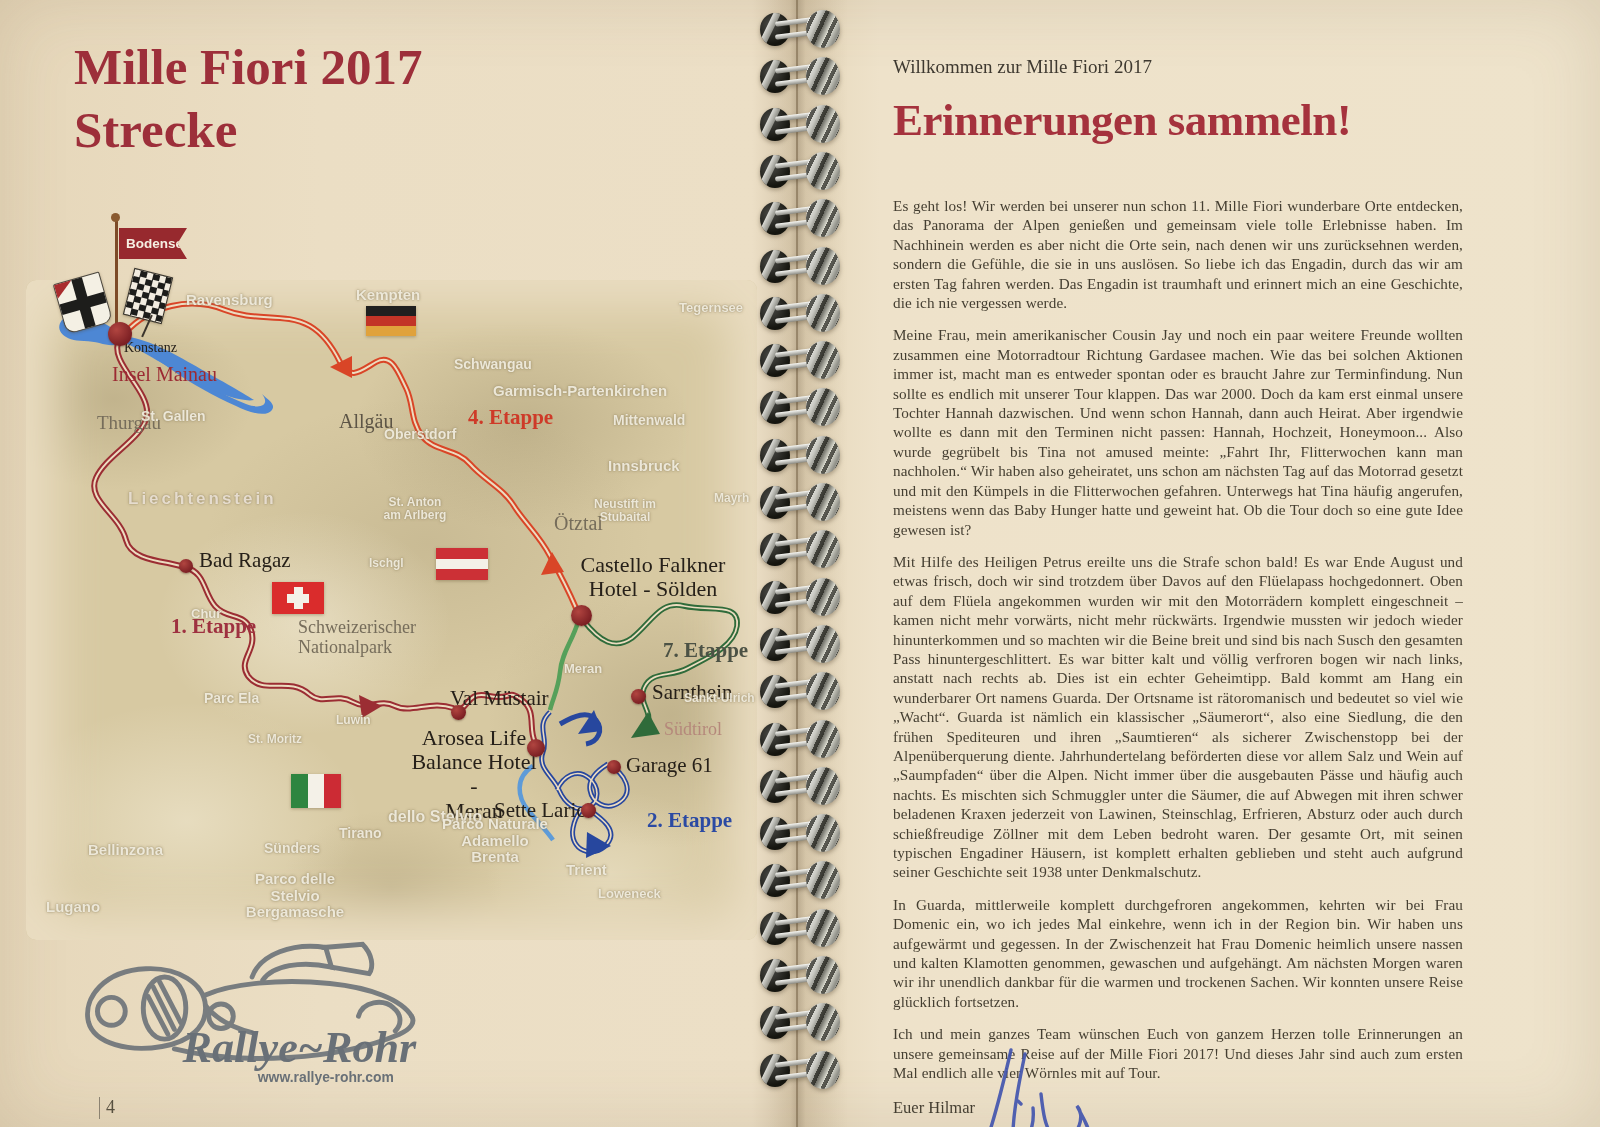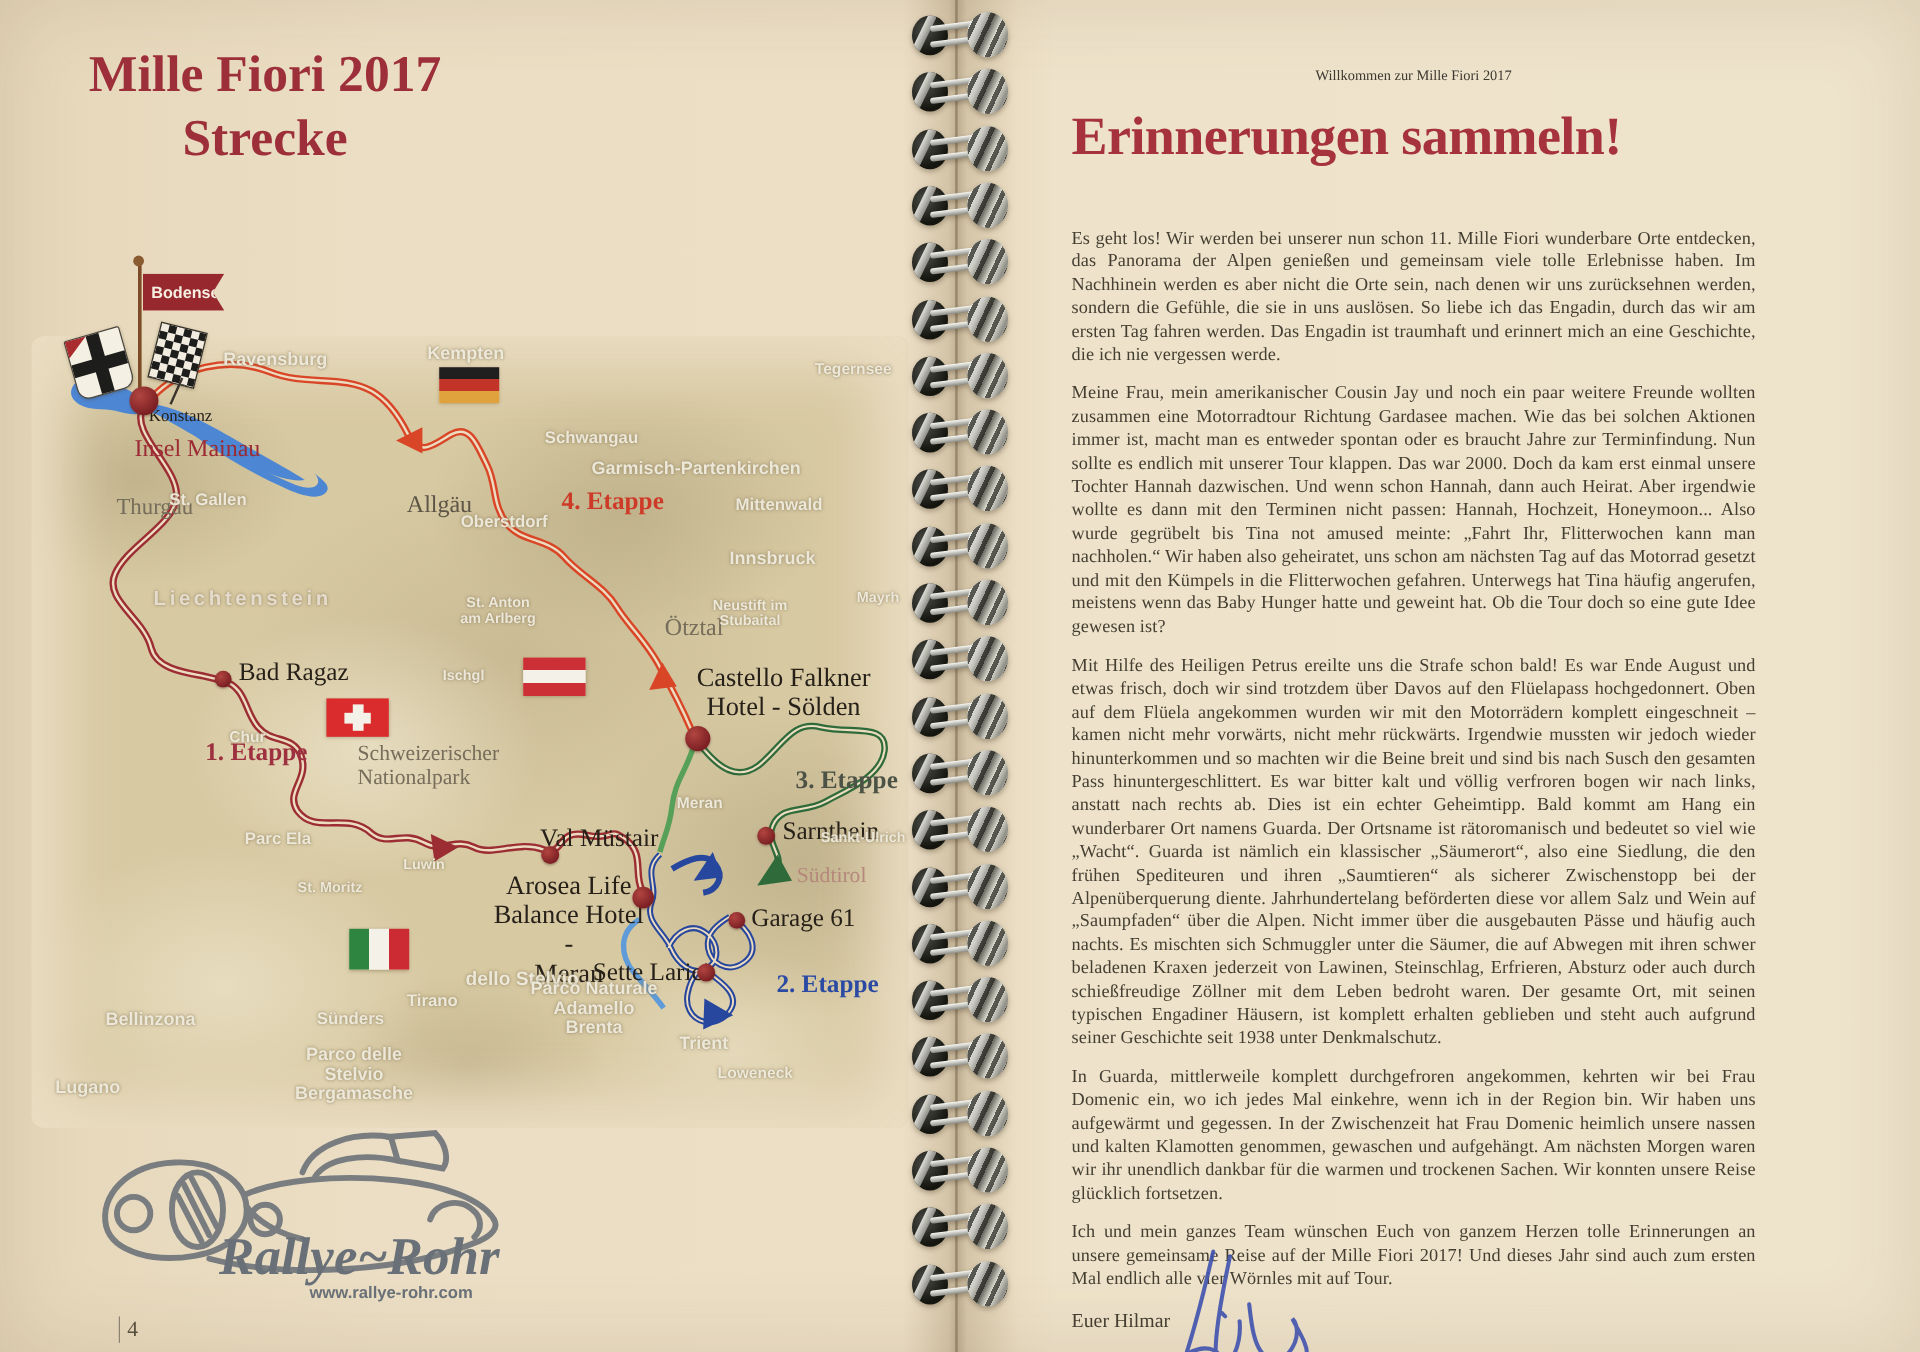--- a/index.html
+++ b/index.html
@@ -6,22 +6,22 @@
   body{width:1600px;height:1127px;overflow:hidden;background:#e9dcc2;
        font-family:"Liberation Serif","DejaVu Serif",serif;}
   .book{position:relative;width:1600px;height:1127px;
         background:linear-gradient(90deg,#e6d7ba 0%,#ebdec4 20%,#ecdfc6 48%,#e6d8bc 50%,#eee2ca 55%,#eee3cb 100%);
         box-shadow:inset 0 0 70px rgba(120,95,60,.16);}
   .page{position:absolute;top:0;height:1127px;}
   .page-left{left:0;width:795px;}
   .page-right{left:795px;width:805px;}
 
   
-  .title{position:absolute;left:74px;top:36px;color:#9d2f3a;font-size:43px;line-height:1.24;
-         font-weight:bold;letter-spacing:0;text-align:center;}
+  .title{position:absolute;left:74px;top:36px;color:#9d2f3a;font-size:51px;line-height:1.24;
+         font-weight:bold;letter-spacing:0;}
   .map-bg{position:absolute;left:26px;top:280px;width:731px;height:660px;border-radius:10px;
           background-color:#d7c9a2;
           background-image:
             radial-gradient(ellipse 200px 130px at 12% 18%,rgba(118,103,66,.22),transparent 70%),
             radial-gradient(ellipse 240px 150px at 68% 22%,rgba(122,108,70,.24),transparent 70%),
             radial-gradient(ellipse 210px 160px at 38% 52%,rgba(246,239,219,.55),transparent 70%),
             radial-gradient(ellipse 260px 190px at 88% 66%,rgba(116,102,66,.22),transparent 70%),
             radial-gradient(ellipse 250px 170px at 22% 82%,rgba(246,239,219,.5),transparent 70%),
             radial-gradient(ellipse 320px 210px at 55% 40%,rgba(128,113,76,.16),transparent 70%),
             radial-gradient(ellipse 180px 120px at 80% 90%,rgba(246,239,219,.4),transparent 70%),
@@ -91,21 +91,21 @@
   .ring .hr{position:absolute;right:0;top:0;width:34px;height:38px;border-radius:50%;overflow:hidden;
          background:linear-gradient(115deg,#fafaf6 8%,#c9c9c2 30%,#6e6e66 48%,#ecece0 64%,#8f8f87 82%,#d5d5cd);}
   .ring .hr::after{content:"";position:absolute;inset:0;border-radius:50%;
          background:repeating-linear-gradient(115deg,transparent 0 7px,rgba(28,28,22,.7) 7px 11px);}
   .ring .w{position:absolute;height:5px;border-radius:3px;background:linear-gradient(#f8f8f4,#8b8b84);}
   .ring .w1{left:15px;right:19px;top:9px;transform:rotate(-7deg);}
   .ring .w2{left:15px;right:19px;top:22px;transform:rotate(-7deg);}
 
   
   .letter{position:absolute;left:98px;top:56px;width:570px;color:#423c30;}
-  .rp-header{text-align:center;font-size:12px;color:#3e3930;}
+  .rp-header{text-align:left;font-size:19px;color:#3e3930;}
   .rp-heading{margin:16px 0 0 0;color:#a5323d;font-size:45px;font-weight:bold;letter-spacing:-.5px;}
   .body-copy{margin-top:50px;}
   .body-copy p{margin:0 0 13px 0;font-size:15.2px;line-height:19.4px;text-align:justify;
                letter-spacing:.1px;color:#443e31;}
   .closing{position:relative;margin-top:16px;font-size:16.5px;color:#443e31;}
   .signature{position:absolute;left:66px;top:-52px;}
 </style>
 </head>
 <body>
 
@@ -185,21 +185,21 @@
         <div class="mlbl place center" style="left: 578px; top: 553px; font-size: 22px; width: 150px;">Castello Falkner
 Hotel - Sölden</div>
         <div class="mlbl place center" style="left: 405px; top: 726px; font-size: 22px; width: 138px;">Arosea Life
 Balance Hotel -
 Meran</div>
         <div class="mlbl place" style="left: 652px; top: 681px; font-size: 21px;">Sarnthein</div>
         <div class="mlbl place" style="left: 626px; top: 754px; font-size: 21px;">Garage 61</div>
         <div class="mlbl place" style="left: 494px; top: 799px; font-size: 21px;">Sette Larici</div>
         <div class="mlbl stage" style="left: 171px; top: 615px; font-size: 21px; color: rgb(158, 49, 64);">1. Etappe</div>
         <div class="mlbl stage" style="left: 647px; top: 809px; font-size: 21px; color: rgb(43, 74, 163);">2. Etappe</div>
-        <div class="mlbl stage" style="left: 663px; top: 639px; font-size: 21px; color: rgb(76, 82, 69);">3. Etappe</div>
+        <div class="mlbl stage" style="left: 663px; top: 639px; font-size: 21px; color: rgb(76, 82, 69);">7. Etappe</div>
         <div class="mlbl stage" style="left: 468px; top: 406px; font-size: 21px; color: rgb(206, 58, 40);">4. Etappe</div>
         <div class="mlbl region" style="left: 97px; top: 413px; font-size: 19px;">Thurgau</div>
         <div class="mlbl region" style="left: 339px; top: 410px; font-size: 20px; color: rgb(93, 85, 70);">Allgäu</div>
         <div class="mlbl region" style="left: 554px; top: 512px; font-size: 20px;">Ötztal</div>
         <div class="mlbl region" style="left: 298px; top: 618px; font-size: 18px;">Schweizerischer
 Nationalpark</div>
         <div class="mlbl region" style="left: 664px; top: 720px; font-size: 18px; color: rgb(181, 136, 123);">Südtirol</div>
         <div class="mlbl faint" style="left: 186px; top: 292px; font-size: 15px;">Ravensburg</div>
         <div class="mlbl faint" style="left: 356px; top: 287px; font-size: 15px;">Kempten</div>
         <div class="mlbl faint" style="left: 679px; top: 301px; font-size: 13px;">Tegernsee</div>

